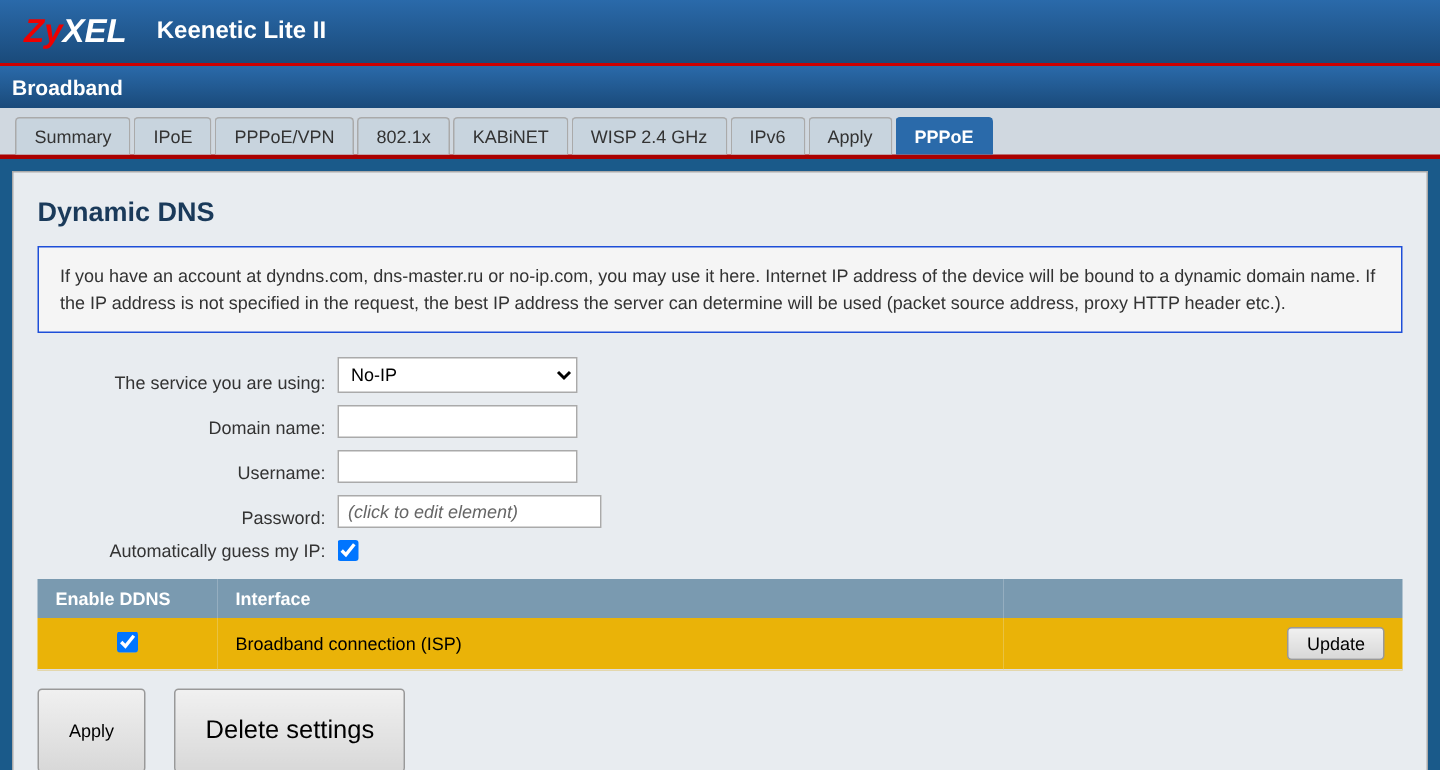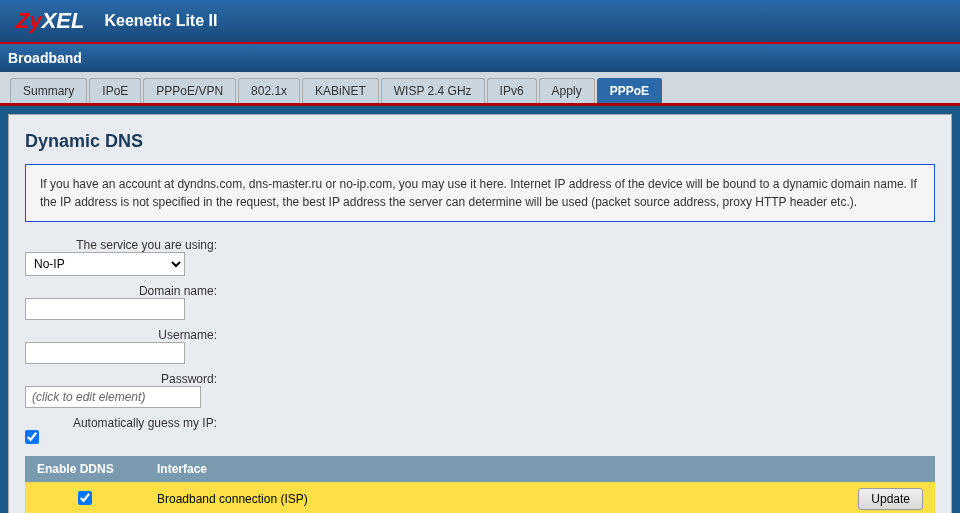--- a/index.html
+++ b/index.html
@@ -95,23 +95,22 @@
       padding: 10px 14px;
       margin-bottom: 16px;
       font-size: 12px;
       color: #333;
       line-height: 1.5;
     }
 
     
     .form-row {
       display: flex;
-      align-items: flex-start;
+      align-items: flex-end;
       margin-bottom: 8px;
-      flex-direction: column;
     }
     .form-label {
       text-align: right;
       width: 200px;
       padding-right: 8px;
       color: #333;
       font-size: 12px;
     }
     .form-input {
       border: 1px solid #aaa;
@@ -148,21 +147,21 @@
       background: #7a9ab0;
       color: #fff;
     }
     .ddns-table thead th {
       padding: 6px 12px;
       text-align: left;
       font-size: 12px;
       font-weight: bold;
     }
     .ddns-table tbody tr {
-      background: #fde047;
+      background: #eab308;
     }
     .ddns-table tbody td {
       padding: 6px 12px;
       font-size: 12px;
       border-bottom: 1px solid #ddd;
       vertical-align: middle;
     }
     .ddns-table tbody td:first-child {
       text-align: center;
       width: 120px;

